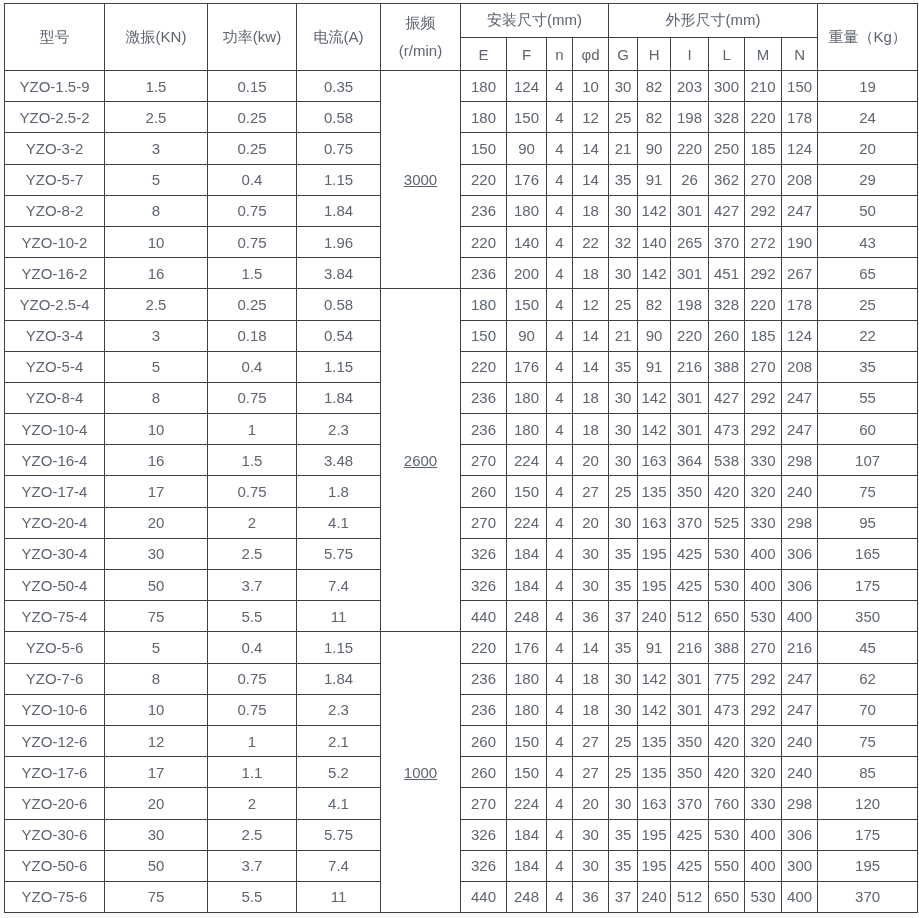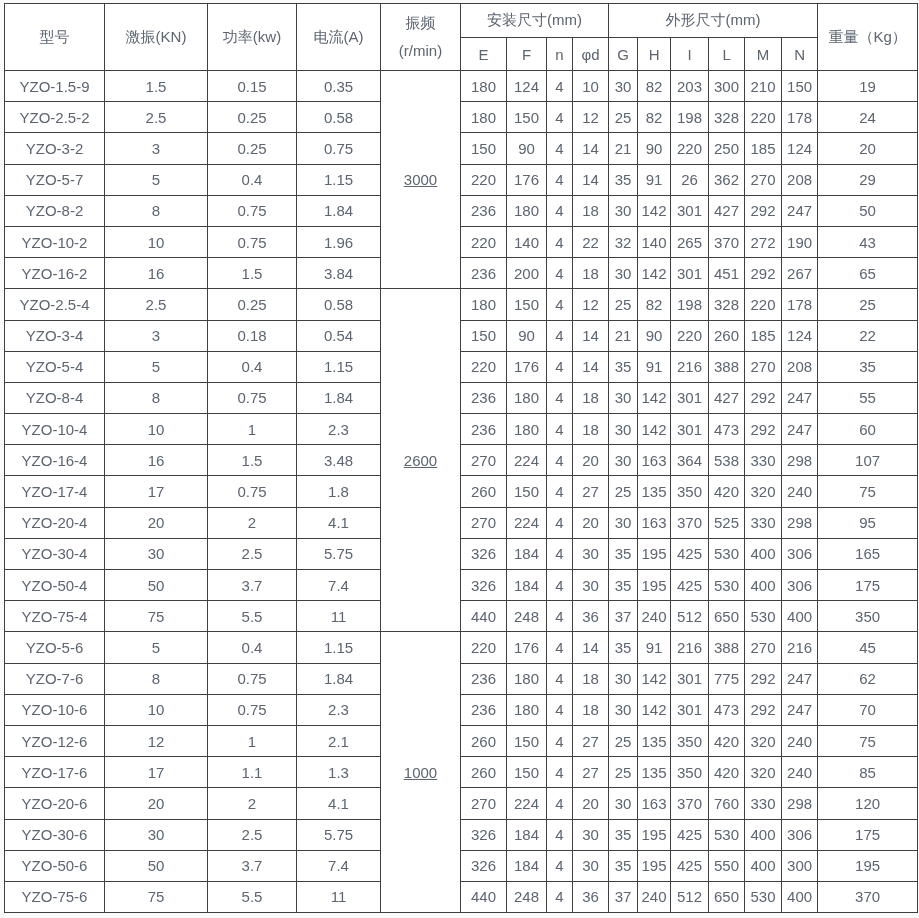--- a/index.html
+++ b/index.html
@@ -479,21 +479,21 @@
           <td>350</td>
           <td>420</td>
           <td>320</td>
           <td>240</td>
           <td>75</td>
         </tr>
         <tr>
           <td>YZO-17-6</td>
           <td>17</td>
           <td>1.1</td>
-          <td>1.3</td>
+          <td>5.2</td>
           <td>260</td>
           <td>150</td>
           <td>4</td>
           <td>27</td>
           <td>25</td>
           <td>135</td>
           <td>350</td>
           <td>420</td>
           <td>320</td>
           <td>240</td>

